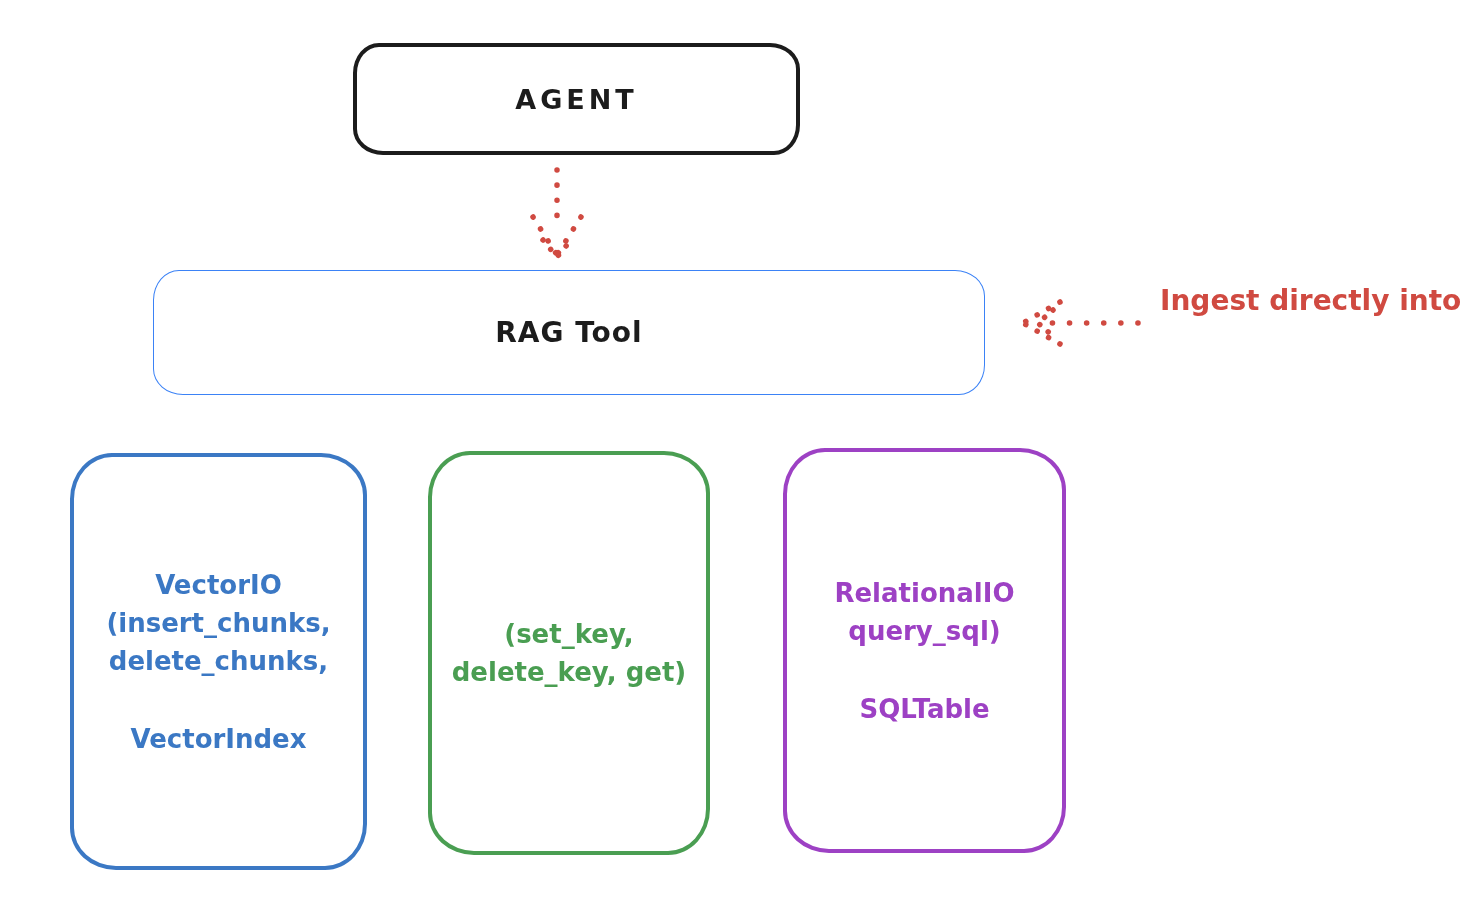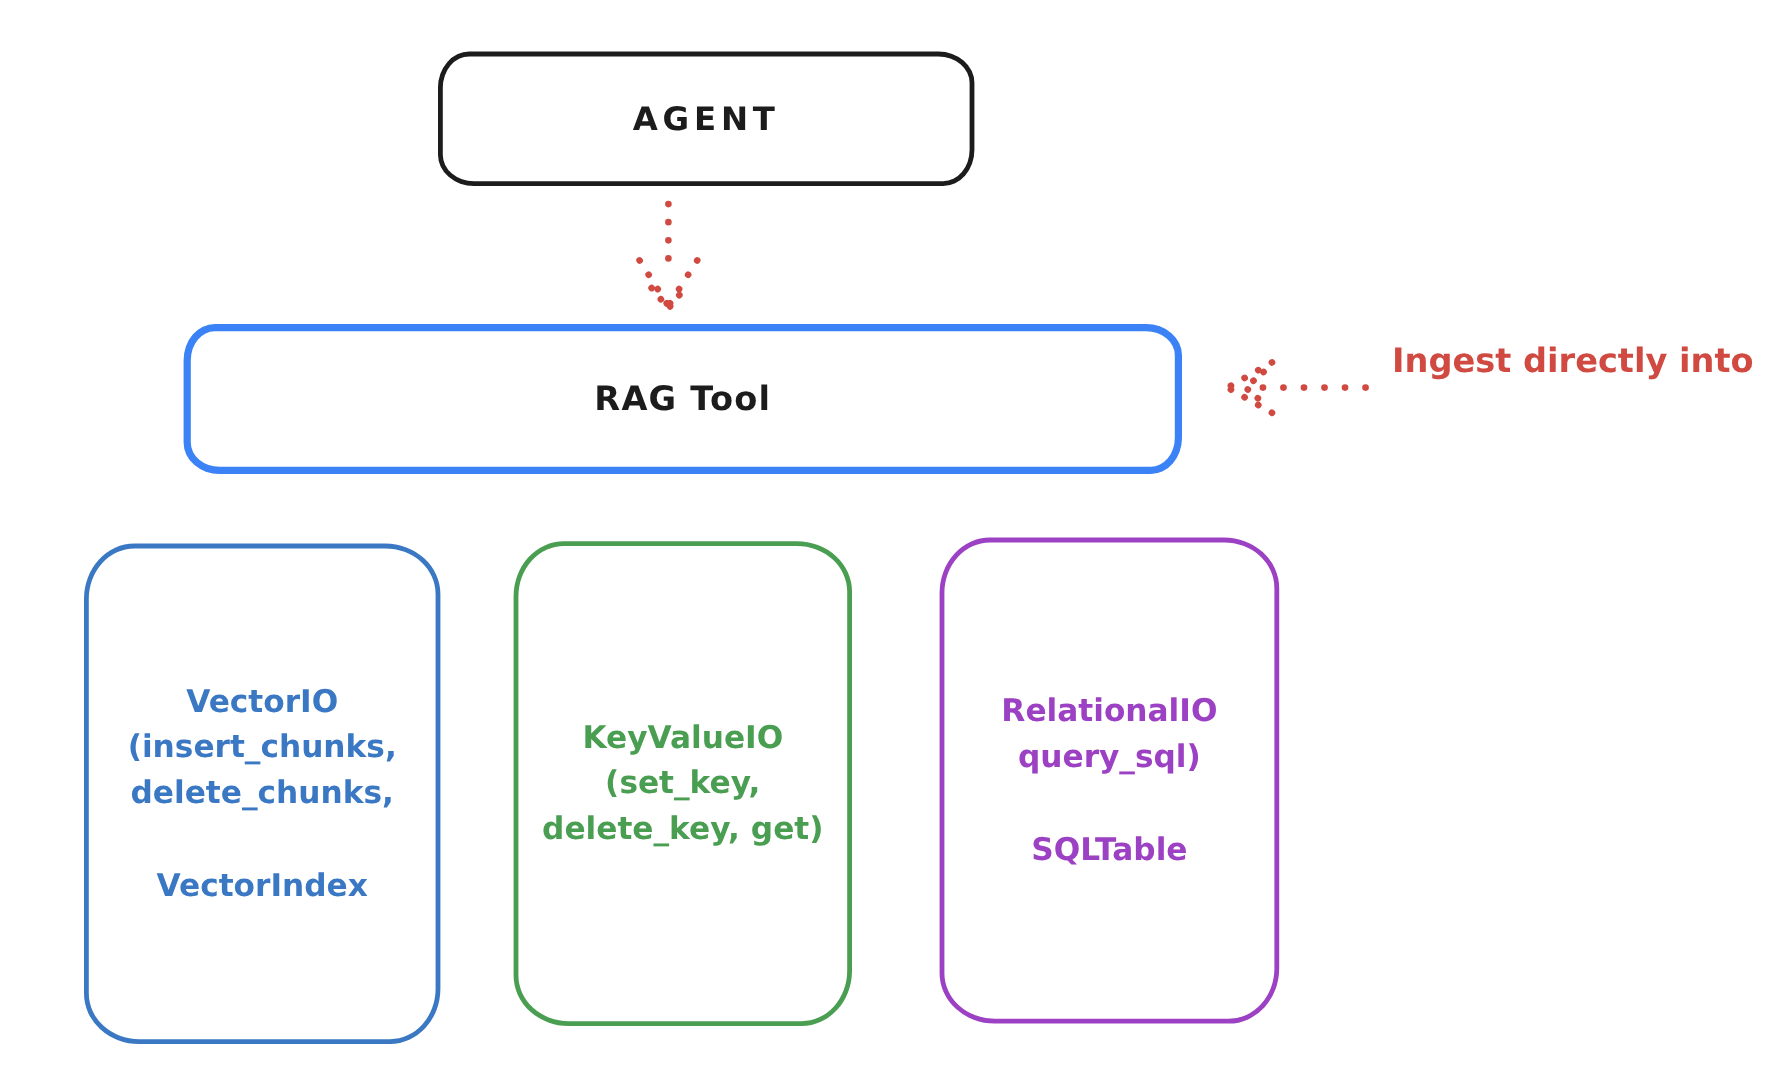--- a/index.html
+++ b/index.html
@@ -21,26 +21,25 @@
     color: #1c1c1c;
   }
   
   .agent-box {
     left: 353px; top: 43px; width: 447px; height: 112px;
     border: 4px solid #1c1c1c;
     border-radius: 26px 30px 26px 30px / 30px 26px 30px 26px;
     font-size: 27px;
     font-weight: bold;
     letter-spacing: 4px;
-    margin-left: 12px;
   }
   
   .rag-box {
     left: 153px; top: 270px; width: 832px; height: 125px;
-    border: 6px solid #3b82f6;
+    border: 1px solid #3b82f6;
     border-radius: 26px 30px 26px 30px / 30px 26px 30px 26px;
     font-size: 28px;
     font-weight: bold;
     letter-spacing: 1px;
   }
   
   .backend-box {
     flex-direction: column;
     text-align: center;
     font-size: 26px;
@@ -107,21 +106,20 @@
     <div>
       <div>VectorIO</div>
       <div>(insert_chunks,</div>
       <div>delete_chunks,</div>
     </div>
     <div class="index-label">VectorIndex</div>
   </div>
 
   <div class="box backend-box backend-keyvalue">
     <div>
-      <div>KeyValueIO</div>
       <div>(set_key,</div>
       <div>delete_key, get)</div>
     </div>
   </div>
 
   <div class="box backend-box backend-relational">
     <div>
       <div>RelationalIO</div>
       <div>query_sql)</div>
     </div>

